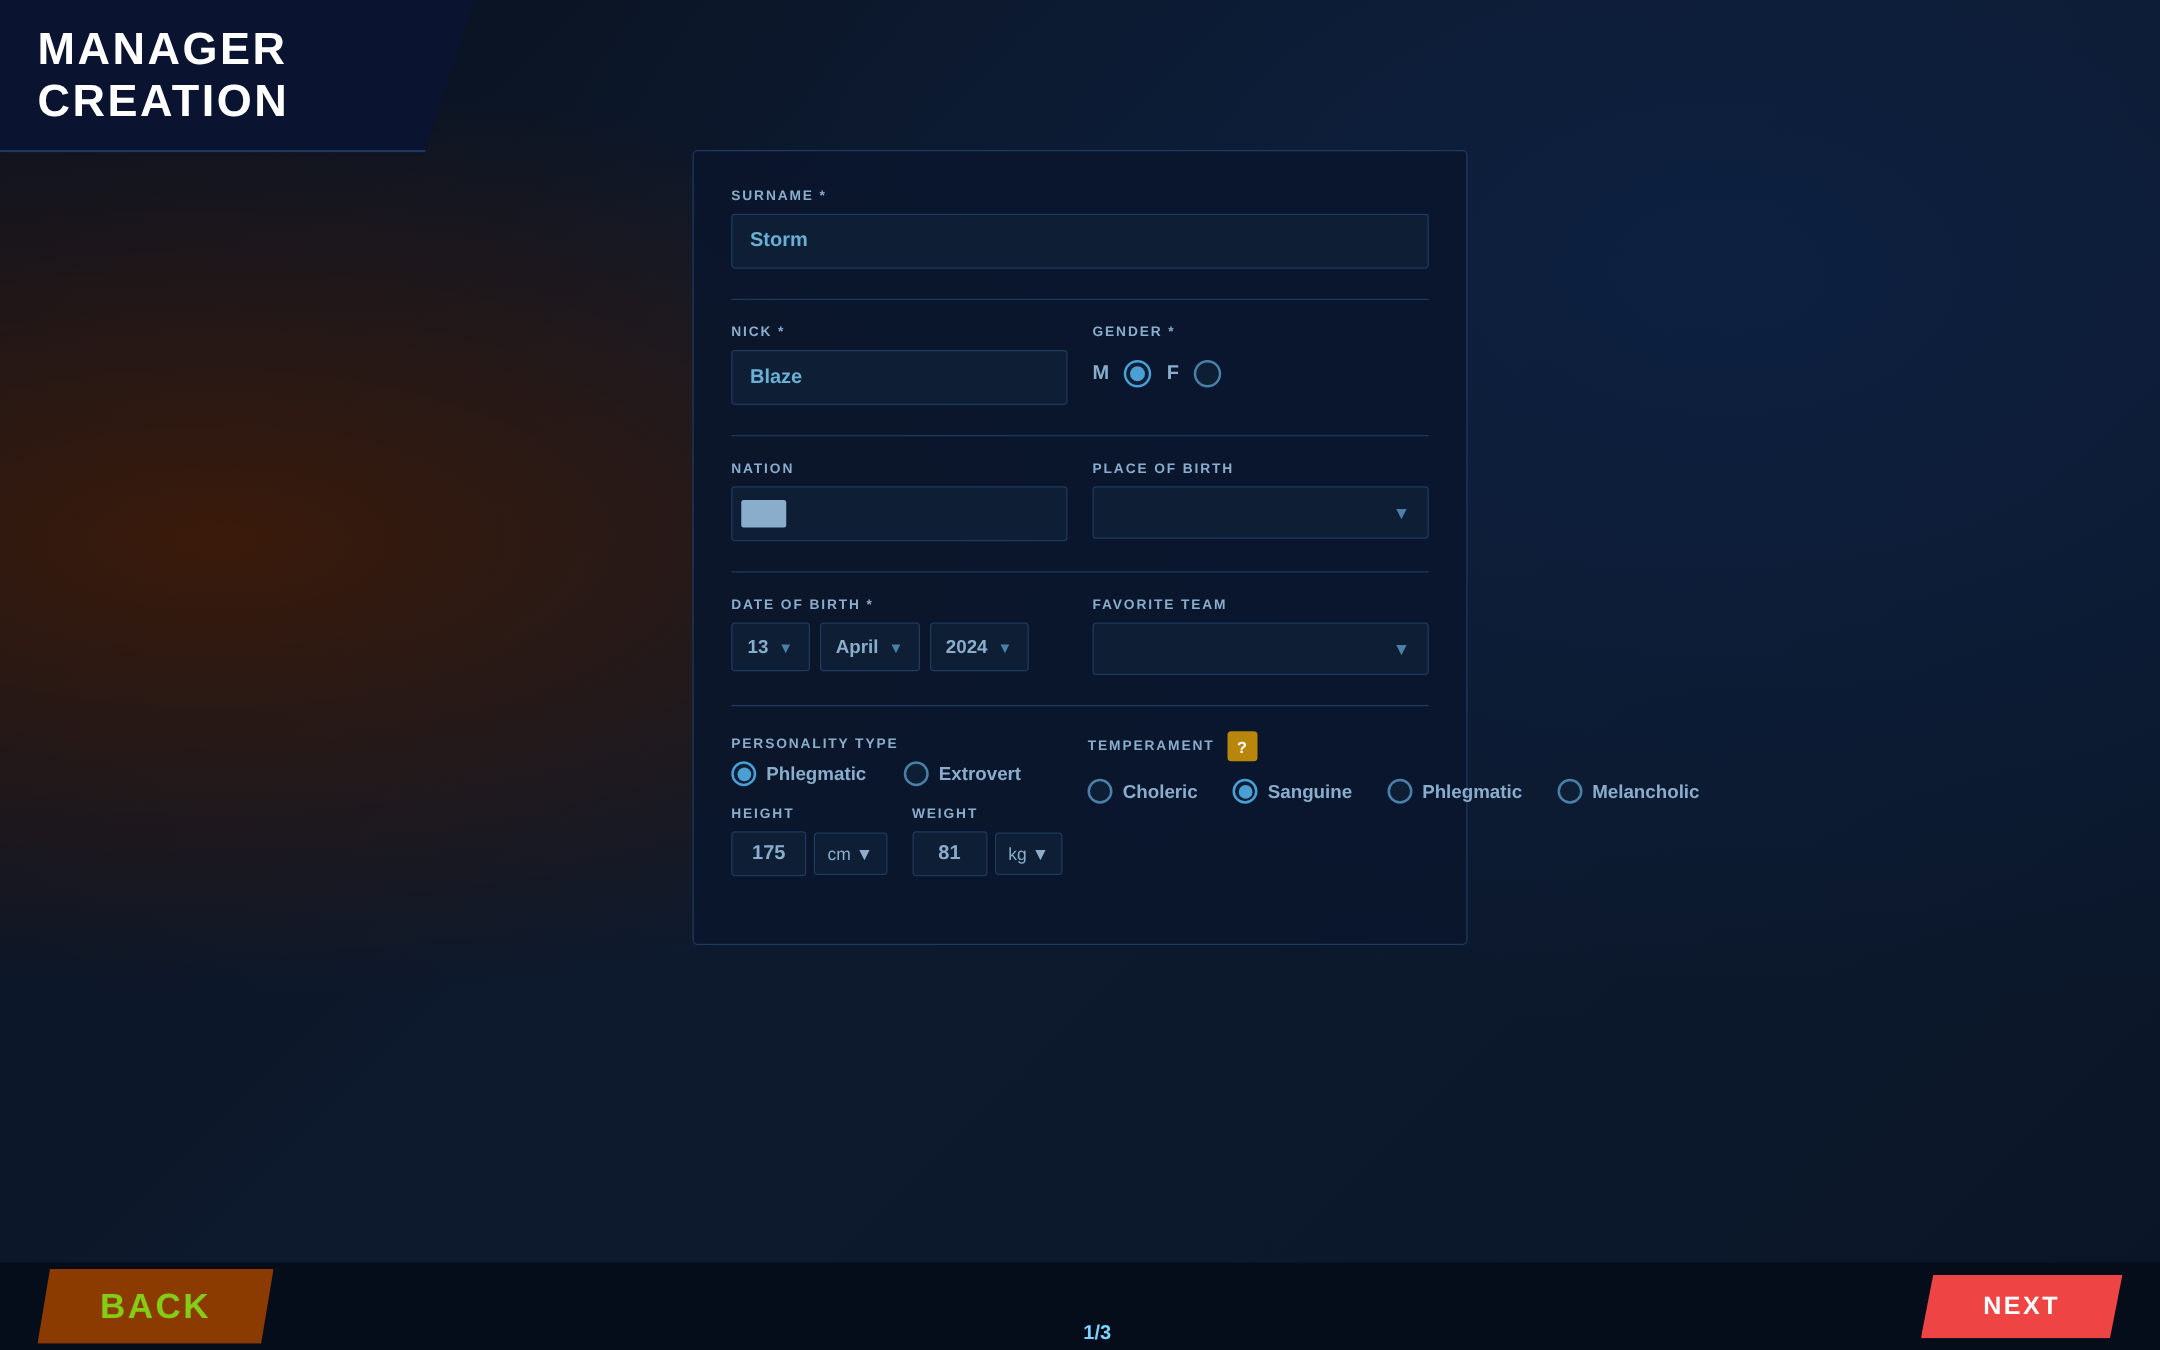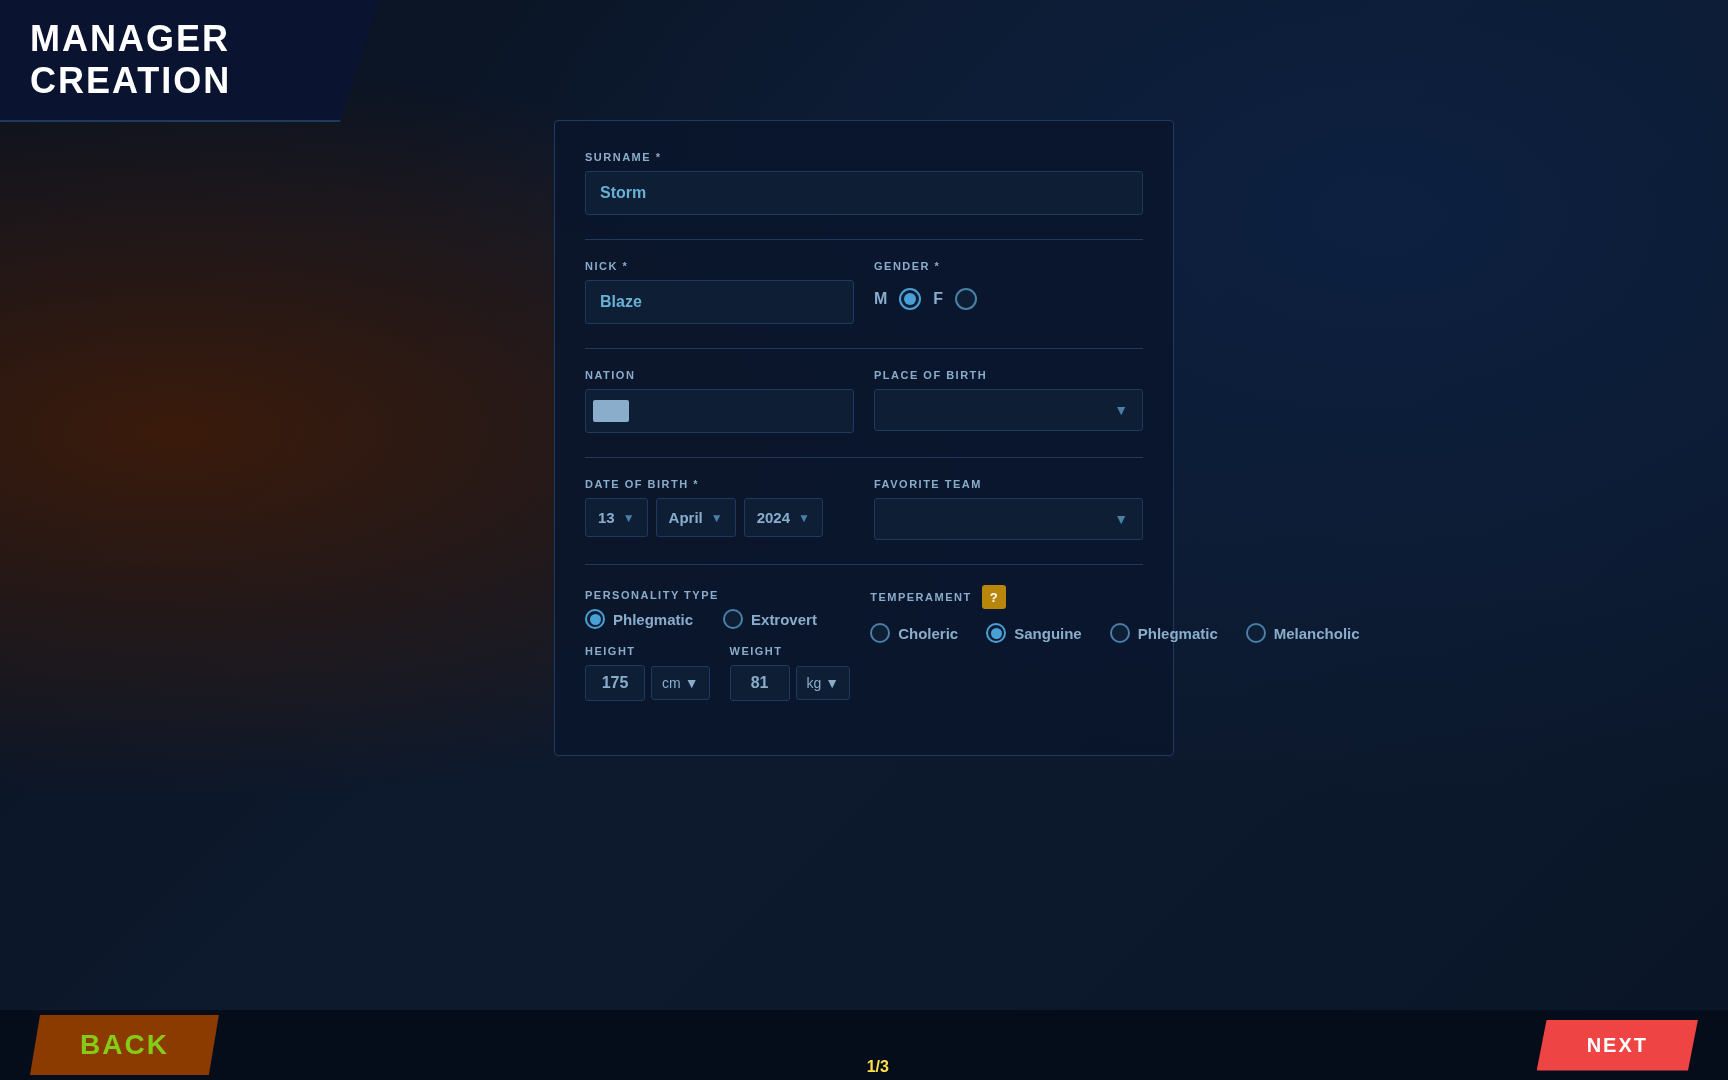--- a/index.html
+++ b/index.html
@@ -315,21 +315,21 @@
       font-weight: 900;
       letter-spacing: 2px;
       border: none;
       padding: 14px 50px;
       cursor: pointer;
       text-transform: uppercase;
       clip-path: polygon(10px 0%, 100% 0%, calc(100% - 10px) 100%, 0% 100%);
     }
 
     .page-indicator {
-      color: #fde047;
+      color: #7dd3fc;
       font-size: 16px;
       font-weight: 600;
       margin-top: 44px;
     }
 
     .next-button {
       background: #ef4444;
       color: #fff;
       font-size: 20px;
       font-weight: 900;

